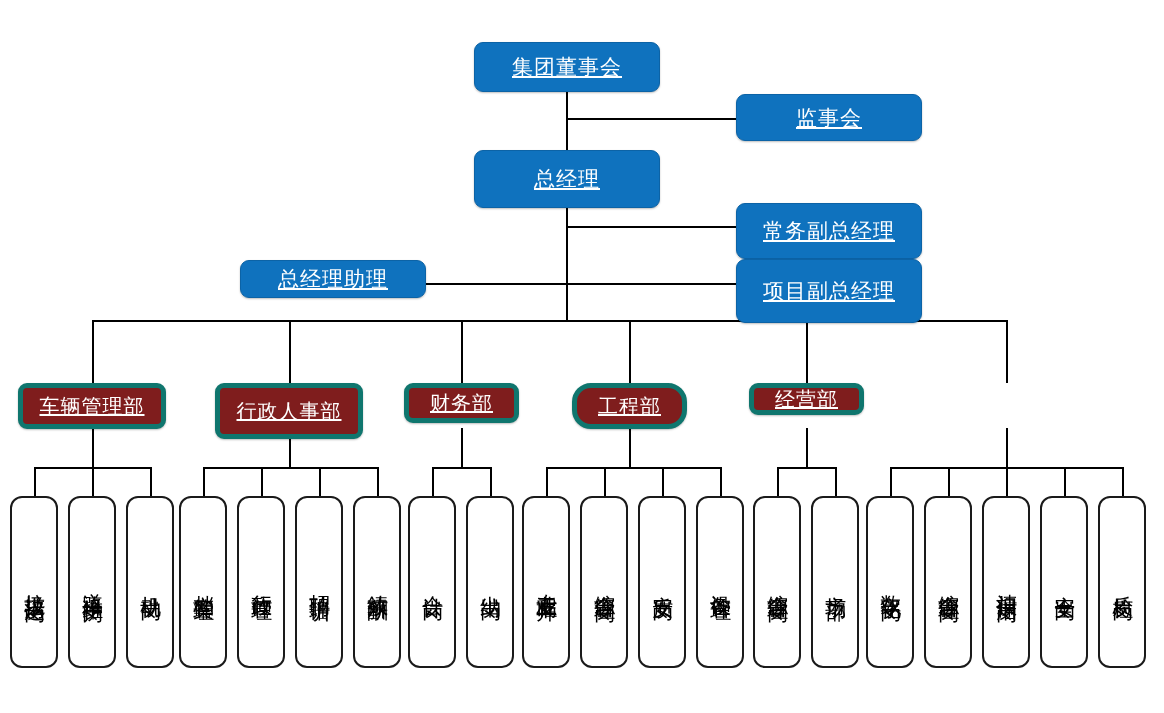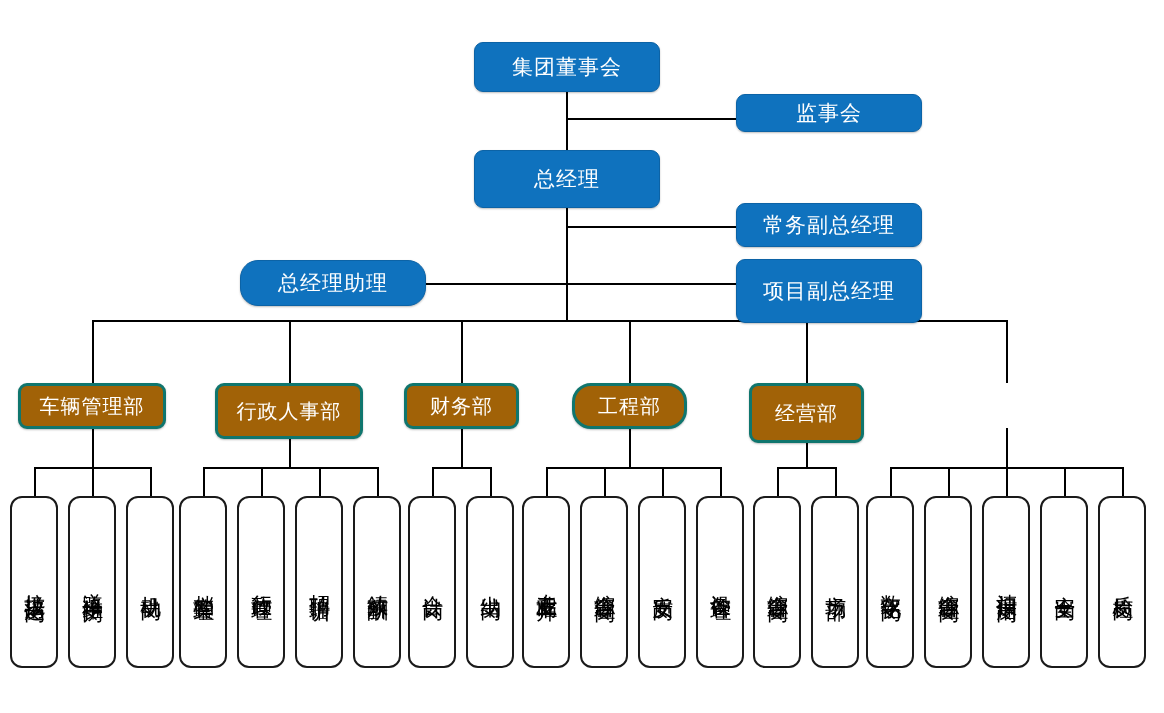--- a/index.html
+++ b/index.html
@@ -28,30 +28,31 @@
     display:flex;
     align-items:center;
     justify-content:center;
     border-radius:9px;
     color:#ffffff;
     text-align:left;
     line-height:1.1;
     letter-spacing:1px;
     white-space:nowrap;
     z-index:3;
+    text-decoration:underline;
   }
   .node.blue{
     background:#0F72BE;
     border:1px solid #0C63A6;
     box-shadow:0 1px 2px rgba(0,0,0,.25);
     font-size:21px;
   }
   .node.orange{
-    background:#a16207;
-    border:3px solid #0f766e;
+    background:#7f1d1d;
+    border:5px solid #0f766e;
     box-shadow:0 1px 2px rgba(0,0,0,.25);
     font-size:20px;
   }
 
   
   .leaf{
     position:absolute;
     box-sizing:border-box;
     background:#ffffff;
     border:2px solid #1a1a1a;
@@ -134,57 +135,57 @@
   <div class="ln v" style="left:890px;top:467px;height:29px;"></div>
   <div class="ln v" style="left:948px;top:467px;height:29px;"></div>
   <div class="ln v" style="left:1006px;top:467px;height:29px;"></div>
   <div class="ln v" style="left:1064px;top:467px;height:29px;"></div>
   <div class="ln v" style="left:1122px;top:467px;height:29px;"></div>
 
   <div class="node blue" style="left:474px;top:42px;width:186px;height:50px;">
     <span>集团董事会</span>
   </div>
 
-  <div class="node blue" style="left:736px;top:94px;width:186px;height:38px;">
+  <div class="node blue" style="left:736px;top:94px;width:186px;height:47px;">
     <span>监事会</span>
   </div>
 
   <div class="node blue" style="left:474px;top:150px;width:186px;height:58px;">
     <span>总经理</span>
   </div>
 
-  <div class="node blue" style="left:736px;top:203px;width:186px;height:44px;">
+  <div class="node blue" style="left:736px;top:203px;width:186px;height:56px;">
     <span>常务副总经理</span>
   </div>
 
   <div class="node blue" style="left:736px;top:259px;width:186px;height:64px;">
     <span>项目副总经理</span>
   </div>
 
-  <div class="node blue" style="left:240px;top:260px;width:186px;height:46px;border-radius:18px;">
+  <div class="node blue" style="left:240px;top:260px;width:186px;height:38px;">
     <span>总经理助理</span>
   </div>
 
   <div class="node orange" style="left:18px;top:383px;width:148px;height:46px;">
     <span>车辆管理部</span>
   </div>
 
   <div class="node orange" style="left:215px;top:383px;width:148px;height:56px;">
     <span>行政人事部</span>
   </div>
 
-  <div class="node orange" style="left:404px;top:383px;width:115px;height:46px;">
+  <div class="node orange" style="left:404px;top:383px;width:115px;height:40px;">
     <span>财务部</span>
   </div>
 
   <div class="node orange" style="left:572px;top:383px;width:115px;height:46px;border-radius:19px;">
     <span>工程部</span>
   </div>
 
-  <div class="node orange" style="left:749px;top:383px;width:115px;height:60px;">
+  <div class="node orange" style="left:749px;top:383px;width:115px;height:32px;">
     <span>经营部</span>
   </div>
 
 
   <div class="leaf" style="left:10px;top:496px;width:48px;height:172px;">
     <span class="vtext">垃圾清运岗</span>
   </div>
   <div class="leaf" style="left:68px;top:496px;width:48px;height:172px;">
     <span class="vtext">道路维护岗</span>
   </div>

